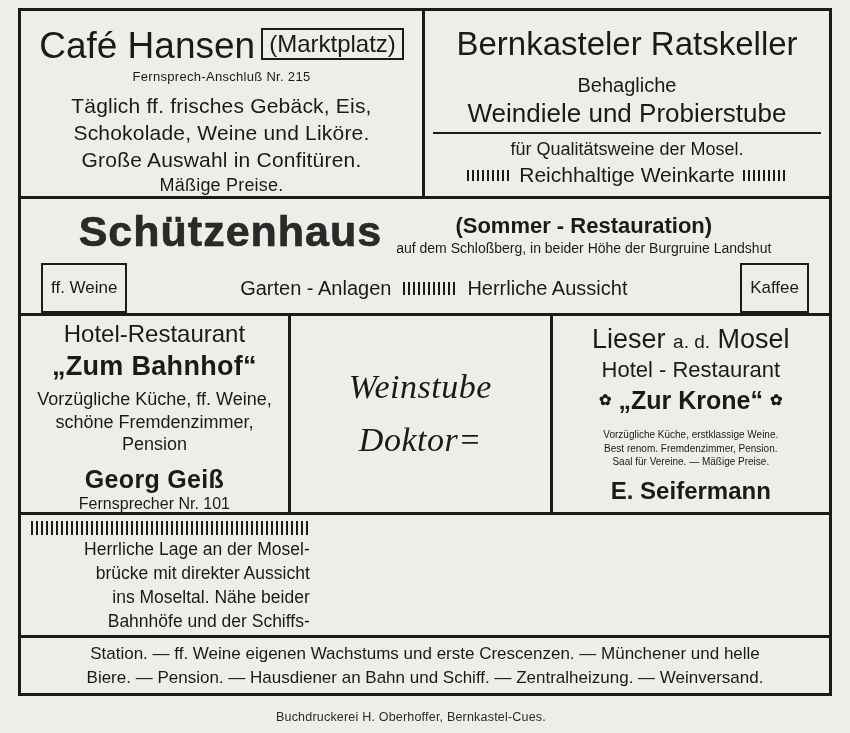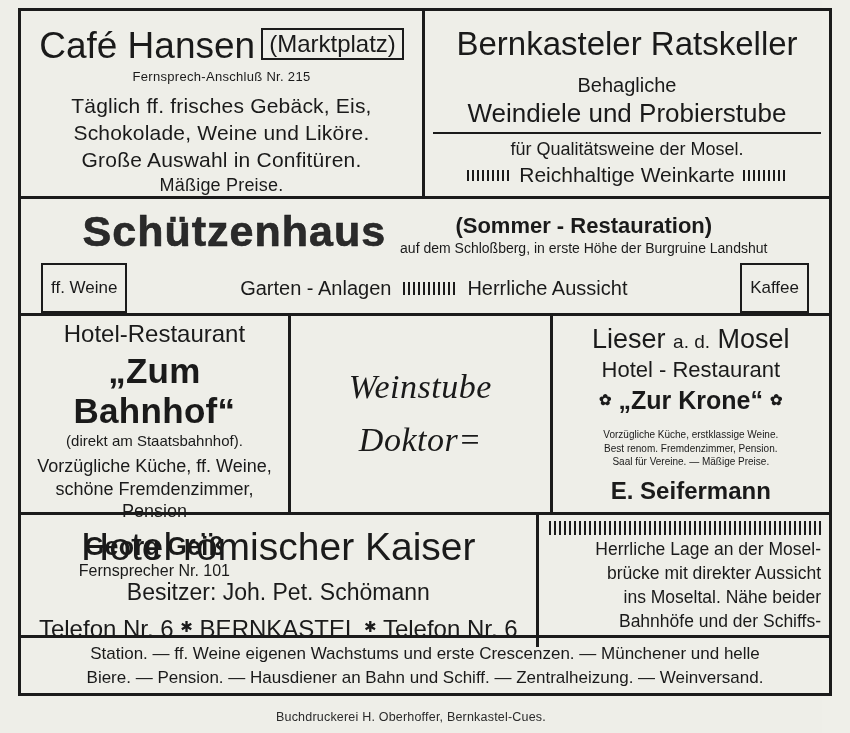--- a/index.html
+++ b/index.html
@@ -180,21 +180,21 @@
     gap: 12px;
   }
 
   
   .row3 { height: 196px; }
   .c-bahnhof { width: 33.4%; padding-top: 4px; }
   .c-doktor  { width: 32.4%; display: flex; align-items: center; justify-content: center;}
   .c-lieser  { width: 34.2%; padding-top: 8px; }
 
   .bh-t1 { font-size: 24px; }
-  .bh-t2 { font-size: 35px; font-weight: 700; margin-top: 3px; letter-spacing: 0.3px;}
+  .bh-t2 { font-size: 27px; font-weight: 700; margin-top: 3px; letter-spacing: 0.3px;}
   .bh-t3 { font-size: 15px; margin-top: 1px; }
   .bh-t4 { font-size: 18px; margin-top: 6px; line-height: 1.25; }
   .bh-name { font-size: 25px; font-weight: 700; margin-top: 9px; letter-spacing: 0.3px;}
   .bh-phone { font-size: 16px; margin-top: 1px; }
 
   .dk {
     font-family: "Liberation Serif", serif;
     font-style: italic;
     font-size: 34px;
     line-height: 1.55;
@@ -284,39 +284,38 @@
             <span class="hatch small"></span>
           </div>
         </div>
       </div>
 
       <div class="row2 divider-h">
         <div class="sch-top">
           <div class="sch-name">Schützenhaus</div>
           <div class="sch-right">
             <div class="sch-somm">(Sommer - Restauration)</div>
-            <div class="sch-schloss">auf dem Schloßberg, in erste Höhe der Burgruine Landshut</div>
+            <div class="sch-schloss">auf dem Schloßberg, in beider Höhe der Burgruine Landshut</div>
           </div>
         </div>
         <div class="sch-bottom">
           <span class="mini-box">ff. Weine</span>
           <span class="sch-mid">
             <span>Garten - Anlagen</span>
             <span class="hatch"></span>
             <span>Herrliche Aussicht</span>
           </span>
           <span class="mini-box">Kaffee</span>
         </div>
       </div>
 
       <div class="row row3 divider-h">
         <div class="cell c-bahnhof divider-v">
           <div class="bh-t1">Hotel-Restaurant</div>
           <div class="bh-t2">„Zum Bahnhof“</div>
-          <div class="bh-t3">(direkt am Staatsbahnhof).</div>
           <div class="bh-t4">
             <div>Vorzügliche Küche, ff. Weine,</div>
             <div>schöne Fremdenzimmer, Pension</div>
           </div>
           <div class="bh-name">Georg Geiß</div>
           <div class="bh-phone">Fernsprecher Nr. 101</div>
         </div>
         <div class="cell c-doktor divider-v">
           <div class="dk">
             <div>Weinstube</div>
@@ -339,31 +338,20 @@
             <div>Vorzügliche Küche, erstklassige Weine.</div>
             <div>Best renom. Fremdenzimmer, Pension.</div>
             <div>Saal für Vereine. — Mäßige Preise.</div>
           </div>
           <div class="ls-name">E. Seifermann</div>
         </div>
       </div>
 
       <div class="row4-wrap">
         <div class="row4-cols">
-          <div class="cell c-kaiser-left divider-v">
-            <div class="rk2-title">Hotel römischer Kaiser</div>
-            <div class="rk2-owner">Besitzer:  Joh. Pet. Schömann</div>
-            <div class="rk2-phone">
-              <span>Telefon Nr. 6</span>
-              <span class="star">✱</span>
-              <span>BERNKASTEL</span>
-              <span class="star">✱</span>
-              <span>Telefon Nr. 6</span>
-            </div>
-          </div>
           <div class="c-kaiser-right">
             <div class="rk2-right-hatch"></div>
             <div class="rk2-right-text">
               <div>Herrliche Lage an der Mosel-</div>
               <div>brücke mit direkter Aussicht</div>
               <div>ins Moseltal.  Nähe beider</div>
               <div>Bahnhöfe und der Schiffs-</div>
             </div>
           </div>
         </div>

